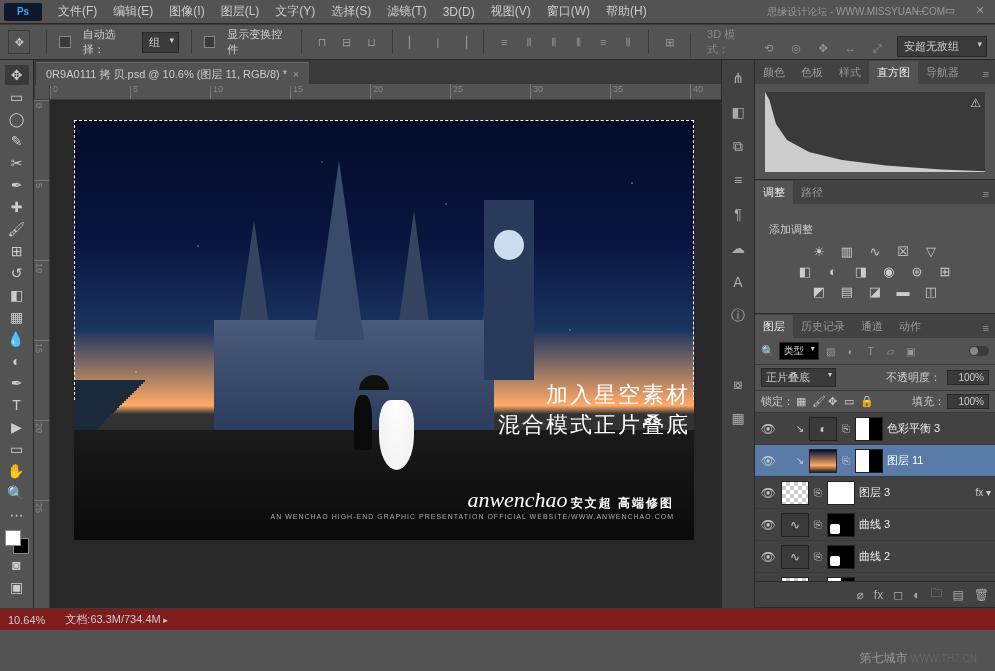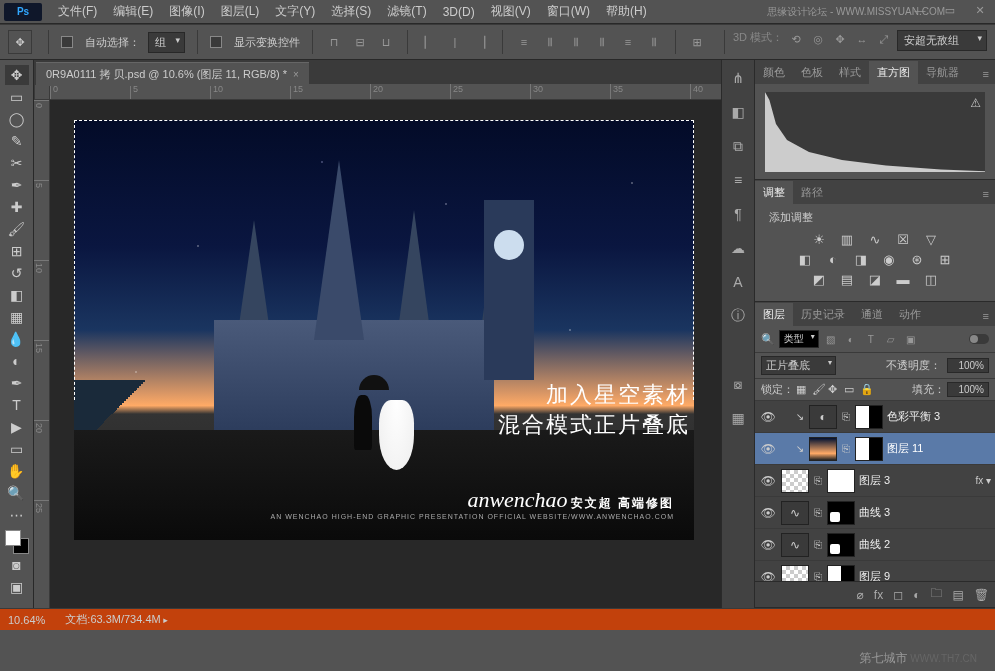--- a/index.html
+++ b/index.html
@@ -17,21 +17,21 @@
 .menu-item { padding: 2px 8px; cursor: default; }
 
 
 .options-bar { height: 36px; background: #535353; display: flex; align-items: center; padding: 0 8px; border-top: 1px solid #3a3a3a; border-bottom: 1px solid #282828; gap: 8px; font-size: 11px;}
 .move-icon-box { width:24px; height:24px; display:flex;align-items:center;justify-content:center; border:1px solid #3a3a3a; margin-right:4px;}
 .checkbox { width:12px;height:12px; border:1px solid #888; background:#3a3a3a; display:inline-block; vertical-align:middle; margin-right:4px;}
 .select-box { background:#3a3a3a; border:1px solid #282828; padding:2px 18px 2px 6px; position:relative; font-size:11px; color:#ccc;}
 .select-box::after { content:"▾"; position:absolute; right:4px; top:2px; font-size:9px;}
 .vsep { width:1px; height:24px; background:#3a3a3a; margin: 0 4px;}
 .align-icon { width:18px; height:18px; display:flex;align-items:center;justify-content:center; color:#999;}
-.opt-right { margin-left:auto; display:flex; align-items:flex-start; gap:4px;}
+.opt-right { margin-left:auto; display:flex; align-items:flex-end; gap:12px;}
 .opt-label { color:#888;}
 .doc-tab { background: #535353; padding: 4px 10px; font-size: 11px; color: #ccc; border-top:1px solid #666; display:flex; align-items:center; gap:6px;}
 .tab-close { color:#999; font-size:10px;}
 
 
 .main-area { display: flex; height: 548px; background: #2a2a2a; }
 
 
 .tools { width: 34px; background: #535353; border-right: 1px solid #282828; display: flex; flex-direction: column; align-items: center; padding-top: 4px; }
 .tool { width: 24px; height: 20px; margin: 1px 0; display: flex; align-items: center; justify-content: center; color: #ccc; font-size: 14px; cursor:pointer;}
@@ -84,21 +84,21 @@
 .panel-tabs { display:flex; background:#424242; height:24px; align-items:flex-end; font-size:11px;}
 .ptab { padding: 4px 8px; color:#999; cursor:default;}
 .ptab.active { background:#535353; color:#eee;}
 .ptab-menu { margin-left:auto; padding:4px 6px; color:#999;}
 
 .histogram { height:95px; background:#535353; position:relative; padding:8px 10px;}
 .histo-plot { width:100%; height:80px; background:#3a3a3a; position:relative; overflow:hidden;}
 .histo-shape { position:absolute; bottom:0; left:0; width:100%; height:100%; background: #ccc; clip-path: polygon(0% 0%, 2% 10%, 5% 40%, 10% 60%, 20% 75%, 35% 85%, 55% 92%, 80% 97%, 100% 99%, 100% 100%, 0% 100%);}
 .histo-warn { position:absolute; top:12px; right:14px; color:#ccc; font-size:12px;}
 
-.adjust-panel { padding:6px 10px 10px; font-size:11px;}
+.adjust-panel { padding:18px 10px 10px; font-size:11px;}
 .adjust-title { color:#ccc; margin-bottom:6px; padding-left:4px;}
 .adjust-row { display:flex; gap:10px; justify-content:center; margin:4px 0;}
 .adj-ic { width:18px; height:16px; color:#ccc; display:flex;align-items:center;justify-content:center; font-size:13px;}
 
 .layers-panel { flex:1; display:flex; flex-direction:column; min-height:0;}
 .layer-filter { display:flex; align-items:center; padding:4px 6px; gap:4px; font-size:11px; border-bottom:1px solid #3a3a3a;}
 .filter-dd { background:#000000; border:1px solid #282828; padding:1px 14px 1px 4px; position:relative; font-size:10px;}
 .filter-dd::after { content:"▾"; position:absolute; right:3px; top:1px; font-size:8px;}
 .filter-ic { width:16px; height:14px; display:flex;align-items:center;justify-content:center; color:#999; font-size:10px;}
 .filter-toggle { margin-left:auto; width:20px; height:10px; background:#3a3a3a; border-radius:5px; position:relative;}
@@ -128,21 +128,21 @@
 .mask-thumb.curves::after { content:""; position:absolute; bottom:2px; left:2px; width:10px; height:10px; background:#fff; border-radius: 2px;}
 .layer-name { font-size:11px; color:#eee; white-space:nowrap;}
 .layer.selected .layer-name { color:#fff;}
 .fx-ic { margin-left:auto; font-size:10px; color:#ccc;}
 .clip-arrow { width:10px; text-align:center; font-size:10px;}
 
 .layer-bottom { height:26px; background:#424242; border-top:1px solid #2a2a2a; display:flex; align-items:center; justify-content:flex-end; padding:0 6px; gap:10px;}
 .lb-ic { color:#aaa; font-size:12px;}
 
 
-.status-bar { height:22px; background:#c2410c; display:flex; align-items:center; padding:0 8px; font-size:11px; border-top:1px solid #3a3a3a; gap:20px;}
+.status-bar { height:22px; background:#7f1d1d; display:flex; align-items:center; padding:0 8px; font-size:11px; border-top:1px solid #3a3a3a; gap:20px;}
 .status-dd::after{content:" ▸"; font-size:9px;}
 .bottom-site { position:absolute; right:18px; bottom:4px; font-size:10px; color:#666;}
 .bottom-site .cn { font-size:12px; color:#999;}
 </style>
 </head>
 <body>
 
 <div class="title-bar">
   <div class="ps-logo">Ps</div>
   <div class="menu-bar">

